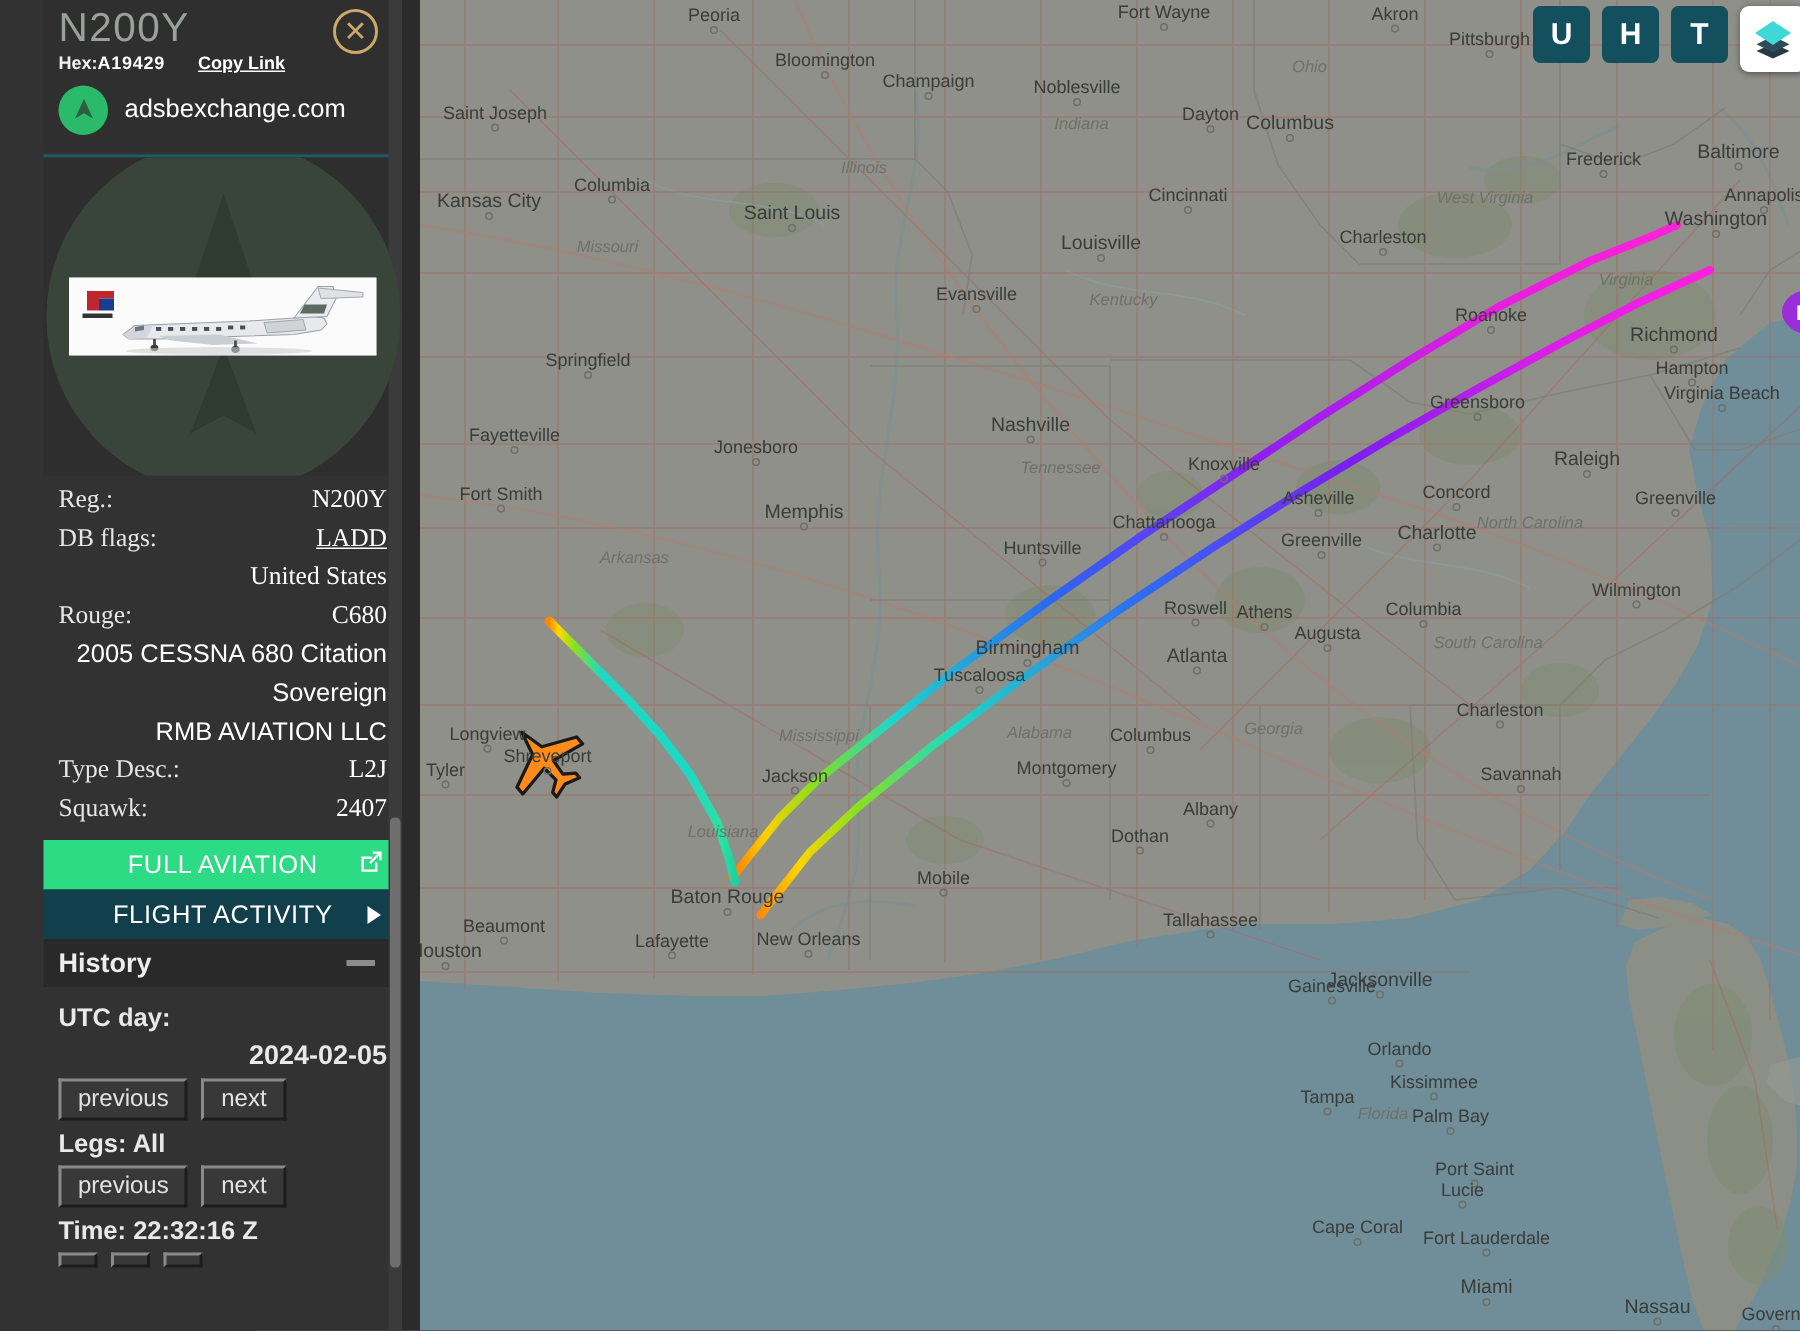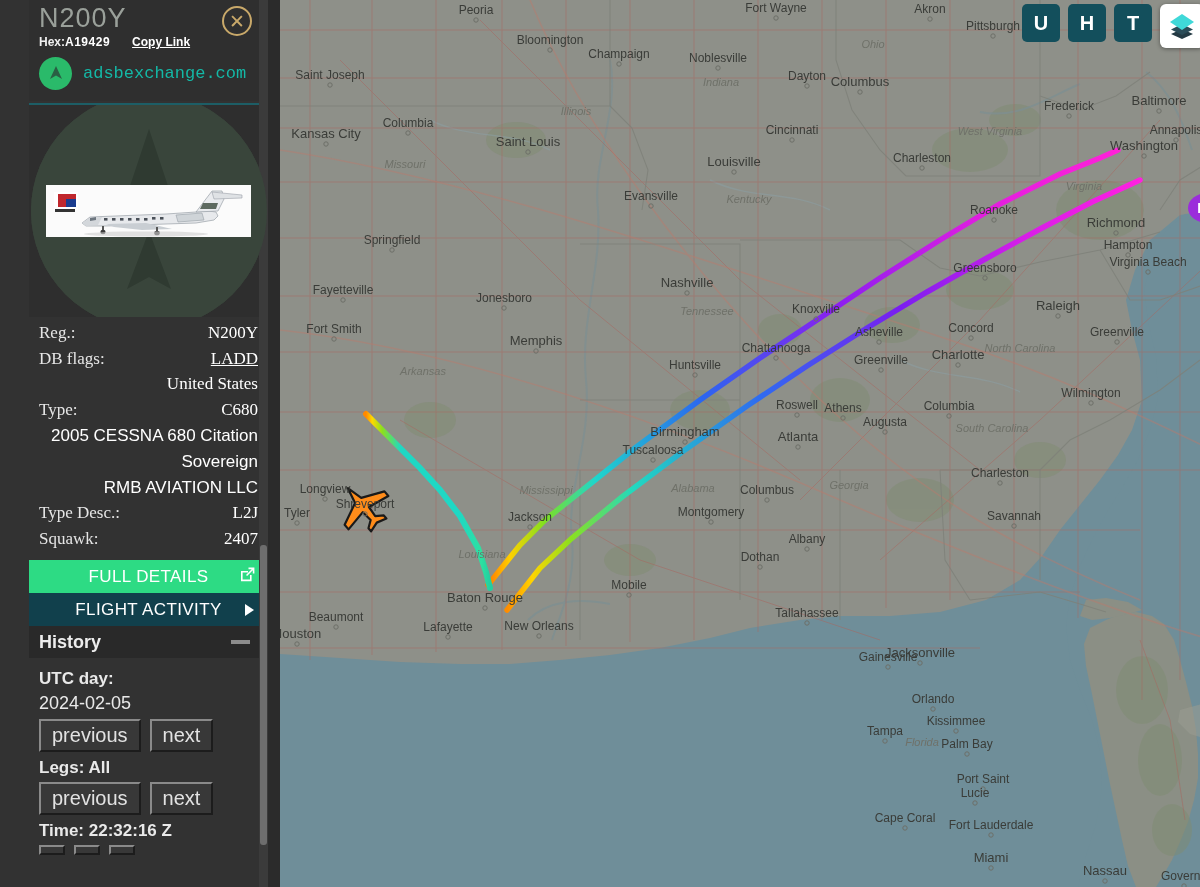--- a/index.html
+++ b/index.html
@@ -57,21 +57,21 @@
   }
   .hexrow { font-size: 12px; font-weight: bold; color: #f0f0f0; margin-top: 1px; display: flex; align-items: flex-start; }
   .hexrow .lbl { color: #f0f0f0; }
   .hexrow .val { color: #ffffff; letter-spacing: .5px; }
   .copylink { color: #ffffff; text-decoration: underline; cursor: pointer; margin-left: 22px; }
   .brandrow { display: flex; align-items: center; gap: 11px; margin-top: 8px; padding-bottom: 5px; }
   .brand-logo {
     width: 33px; height: 33px; border-radius: 50%;
     background: #2aba6a; display: flex; align-items: center; justify-content: center;
   }
-  .brand-text { font-size: 17px; color: #14b8a6; font-family: Liberation Mono, monospace; }
+  .brand-text { font-size: 17px; color: #ffffff; }
   .teal-rule { height: 2px; background: #1d5e66; margin: 2px 0 0 0; }
 
   
   .photo-block {
     position: relative; height: 212px; background: #2e2e2e;
     display: flex; align-items: center; justify-content: center; overflow: hidden;
   }
   .photo-circle {
     position: absolute; left: 50%; top: 50%; transform: translate(-50%,-50%);
     width: 236px; height: 236px; border-radius: 50%; background: #39453b;
@@ -107,24 +107,24 @@
   }
   .hist-hdr {
     background: #292929; height: 32px; display: flex; align-items: center;
     padding: 0 10px; position: relative; text-align: right;
   }
   .hist-hdr .t { font-size: 18px; font-weight: bold; color: #ededed; }
   .minus { position: absolute; right: 18px; top: 50%; transform: translateY(-50%); width: 19px; height: 4px; background: #8c8c8c; cursor: pointer; }
 
   .hist-body { padding: 6px 10px 0 10px; background: #323232; }
   .hl { font-size: 17px; font-weight: bold; color: #e9e9e9; margin: 5px 0 4px 0; }
-  .hval { font-size: 18px; font-weight: normal; color: #e9e9e9; margin: 2px 0 5px 0; }
+  .hval { font-size: 18px; font-weight: bold; color: #e9e9e9; margin: 2px 0 5px 0; text-align: right; }
   .navbtns { display: flex; gap: 9px; margin-bottom: 6px; }
   .nbtn {
-    background: #383838; color: #e2e2e2; font-size: 20px;
+    background: #383838; color: #e2e2e2; font-size: 16px;
     border-top: 2px solid #8a8a8a; border-left: 2px solid #8a8a8a;
     border-right: 2px solid #1c1c1c; border-bottom: 2px solid #1c1c1c;
     padding: 3px 11px; cursor: pointer; font-family: "Liberation Sans", sans-serif;
   }
   .cutoff-row { display: flex; gap: 9px; margin-top: 3px; }
   .cutoff-row .nbtn { height: 10px; padding: 0 11px; overflow: hidden; }
 
   
   .pbadge {
     position: absolute; right: -14px; top: 193px; width: 38px; height: 30px;
@@ -575,37 +575,37 @@
       </div>
       <div class="irow">
         <span class="k">DB flags:</span>
         <span class="v link">LADD</span>
       </div>
       <div class="irow">
         <span class="k"></span>
         <span class="v">United States</span>
       </div>
       <div class="irow">
-        <span class="k">Type:</span>
+        <span class="k">Rouge:</span>
         <span class="v">C680</span>
       </div>
       <div class="ifull">2005 CESSNA 680 Citation Sovereign</div>
       <div class="ifull">RMB AVIATION LLC</div>
       <div class="irow">
         <span class="k">Type Desc.:</span>
         <span class="v">L2J</span>
       </div>
       <div class="irow">
         <span class="k">Squawk:</span>
         <span class="v">2407</span>
       </div>
     </div>
 
     <div class="btn-full">
-      <span>FULL DETAILS</span>
+      <span>FULL AVIATION</span>
       <span class="ext">
         <svg width="17" height="17" viewBox="0 0 17 17">
           <path d="M2,5 h7 v1.6 H3.6 v7 H11 V9 h1.6 v6.2 H2 Z" fill="#fff"></path>
           <path d="M9.5,1.6 H15.4 V7.5 h-1.6 V4.3 L8.1,10 L7,8.9 L12.7,3.2 H9.5 Z" fill="#fff"></path>
         </svg>
       </span>
     </div>
 
     <div class="btn-act">
       <span>FLIGHT ACTIVITY</span>

